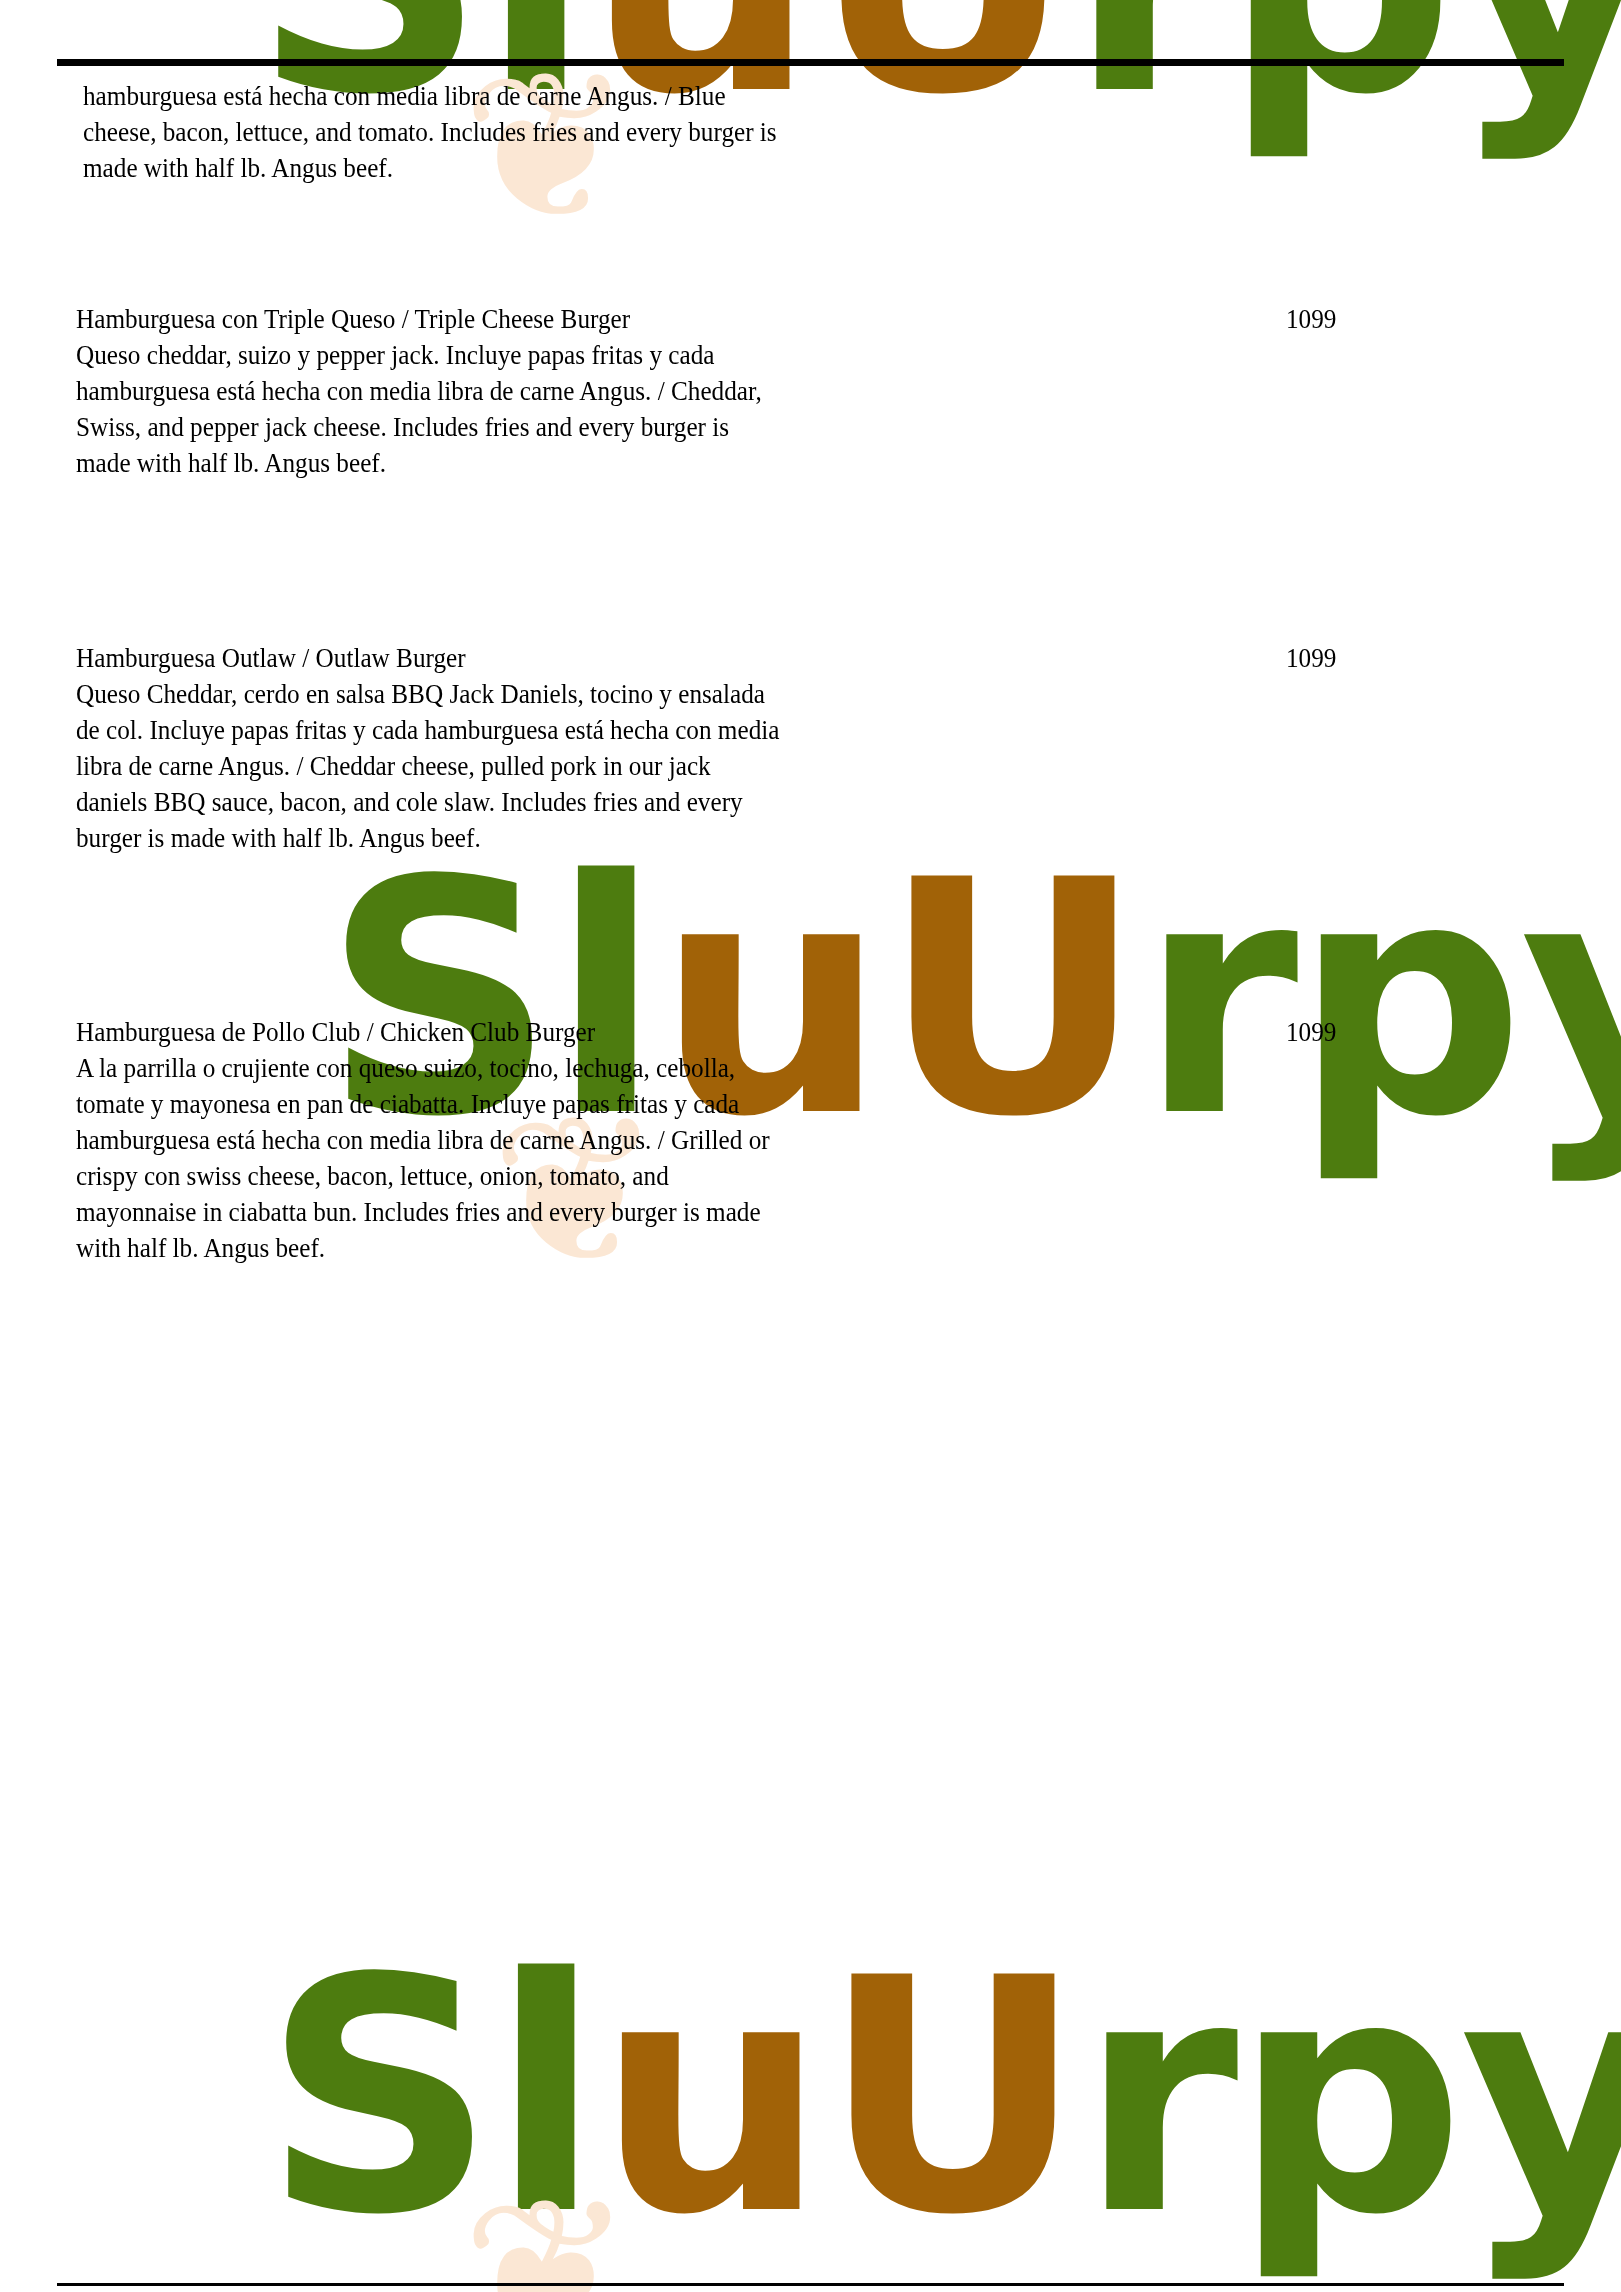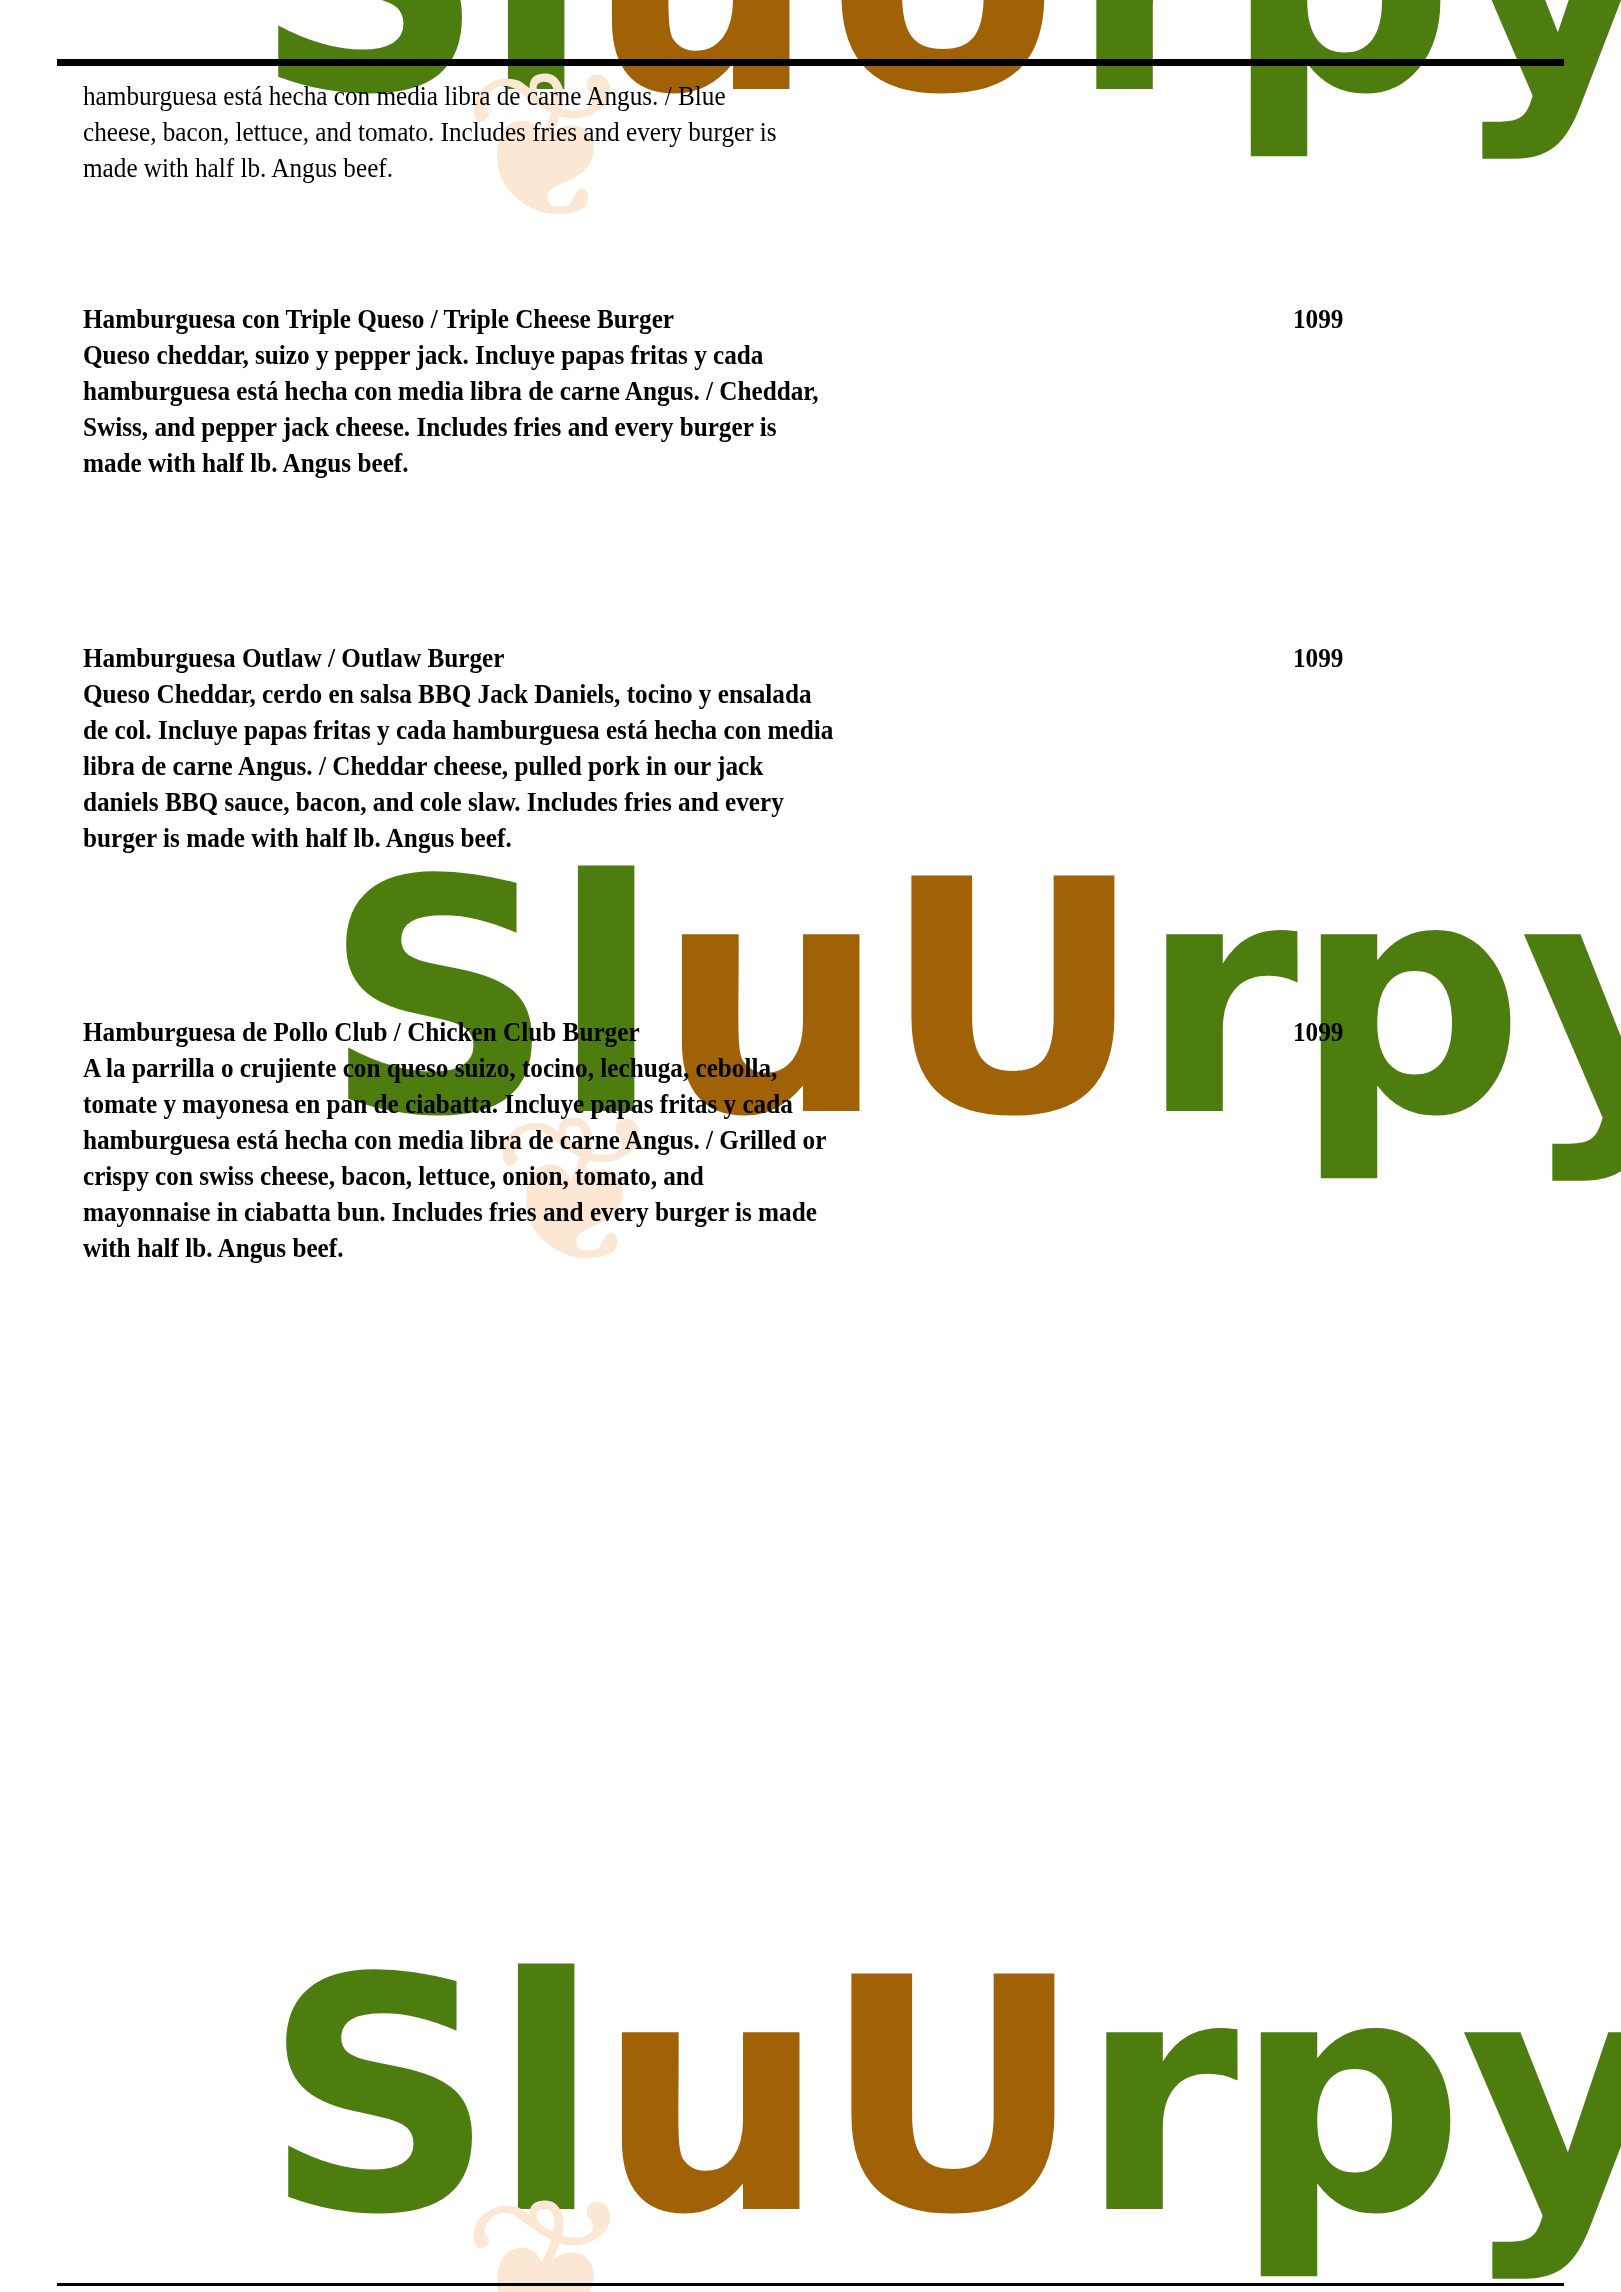--- a/index.html
+++ b/index.html
@@ -93,23 +93,22 @@
   #content {
     position: absolute;
     left: 0;
     top: 0;
     width: 1621px;
     z-index: 3;
   }
 
   .menu-item {
     position: absolute;
-    left: 83px;
+    left: 76px;
     width: 1333px;
-    font-weight: bold;
   }
 
   .item-row {
     position: relative;
     display: block;
   }
 
   .item-name {
     font-size: 28px;
     line-height: 36px;

